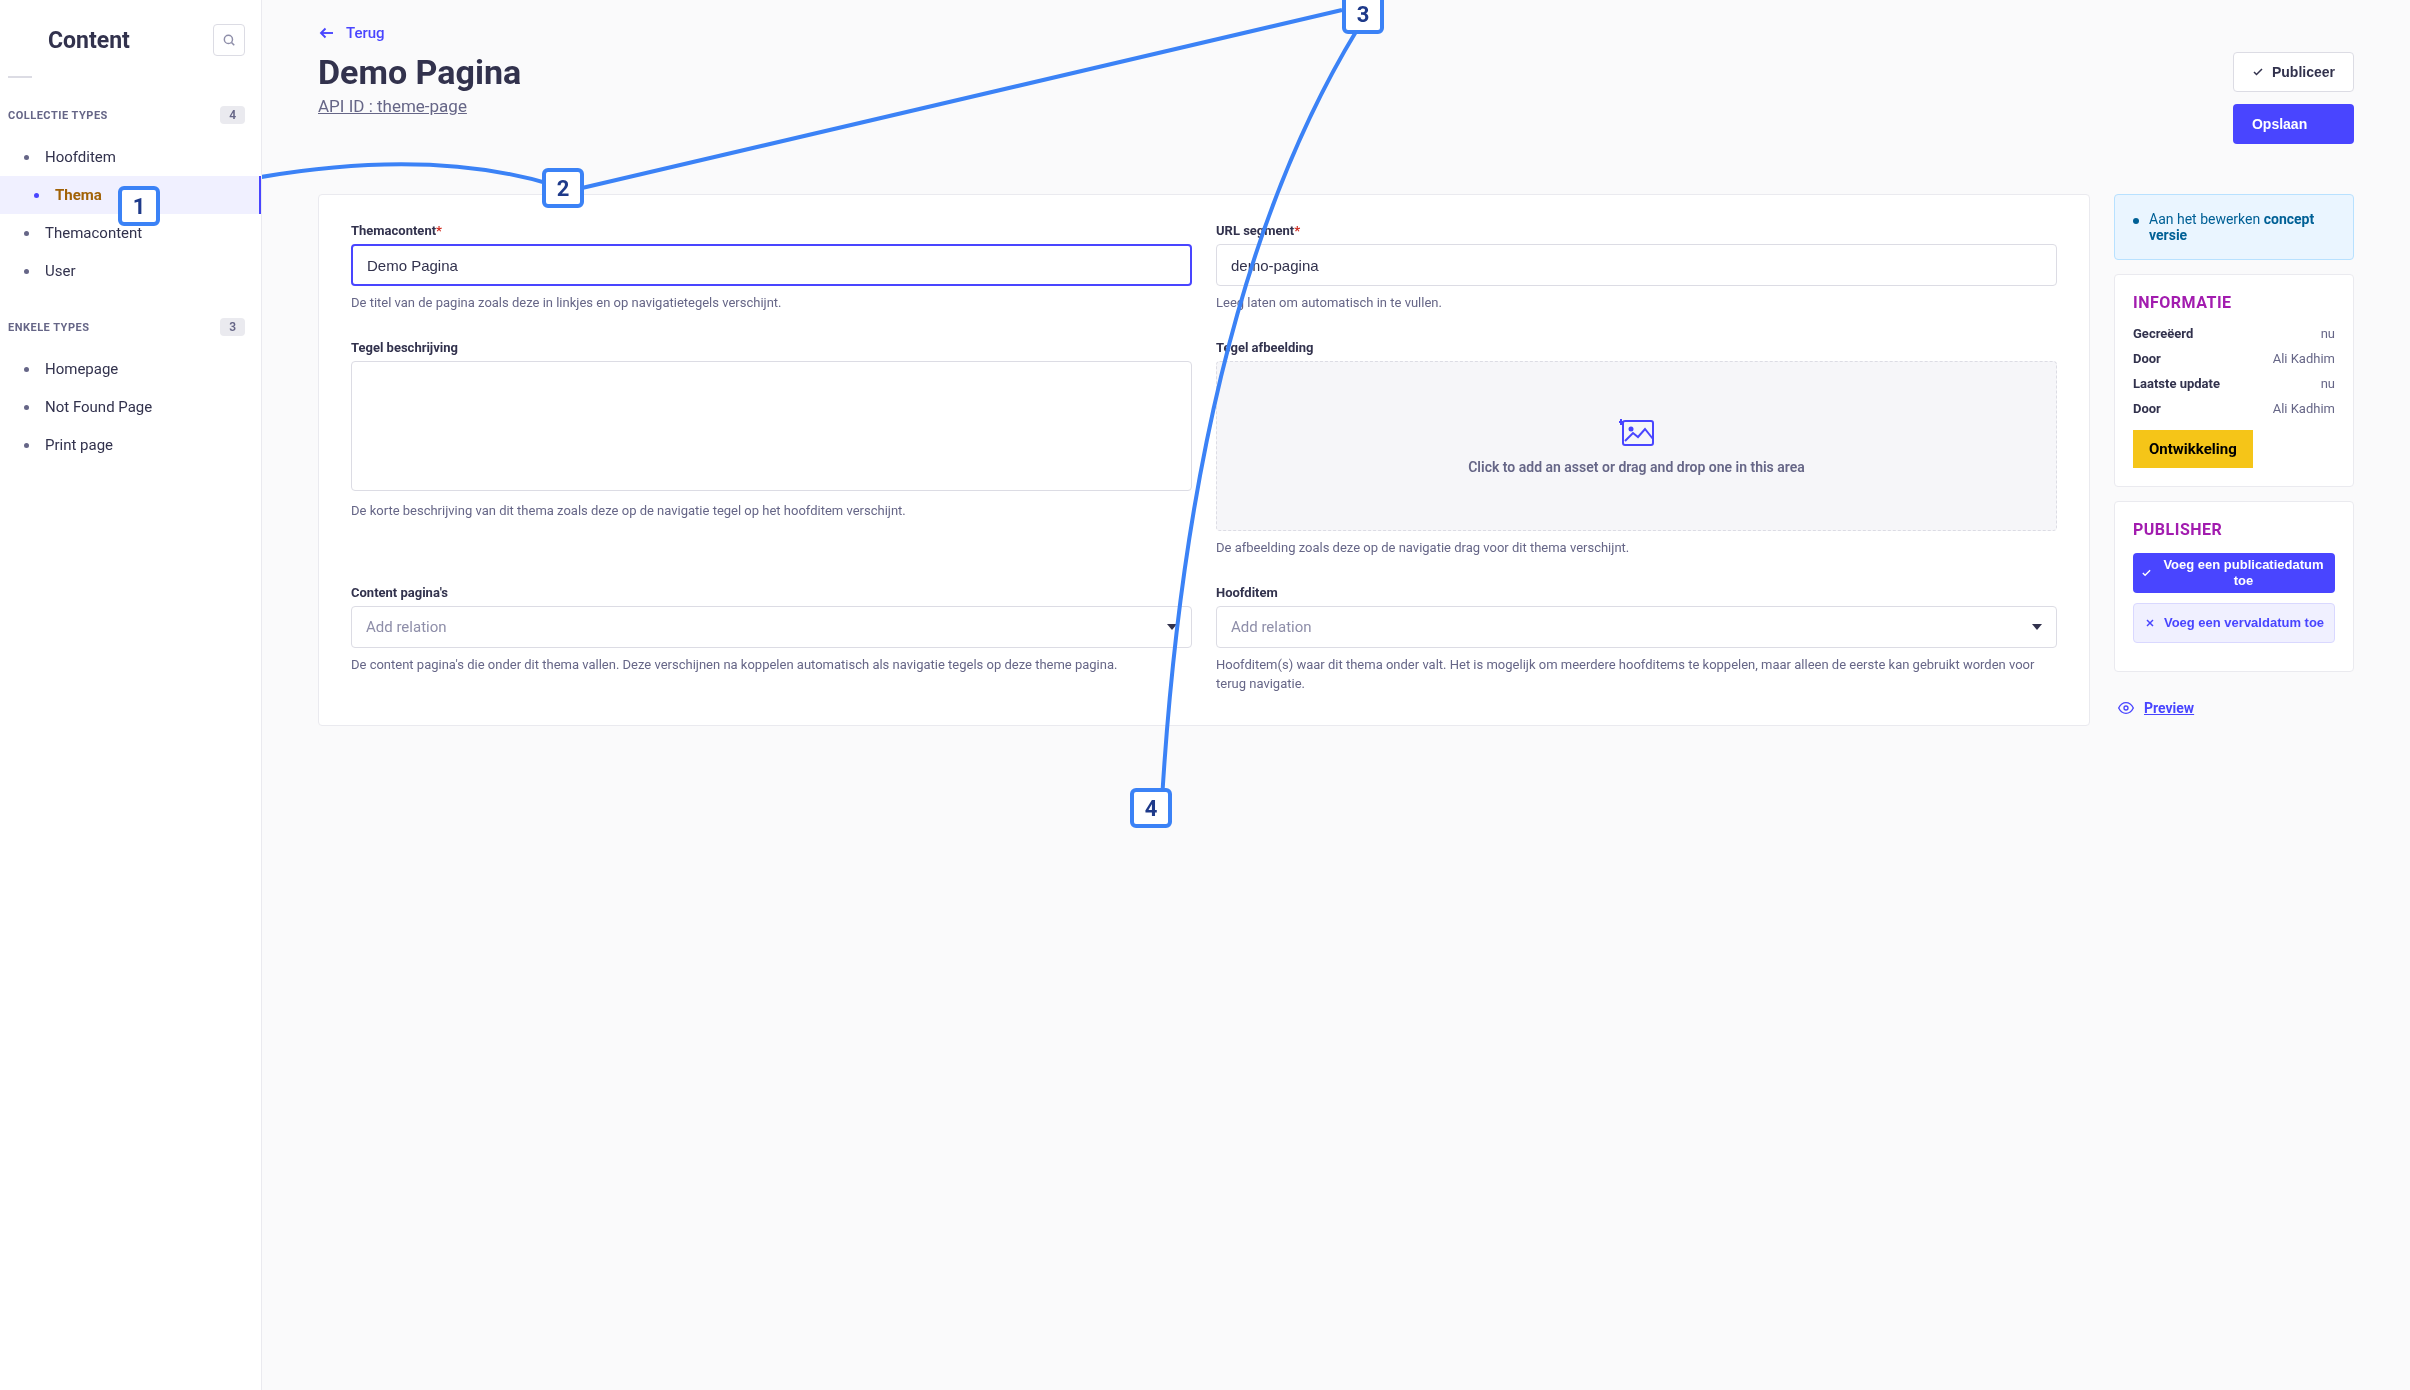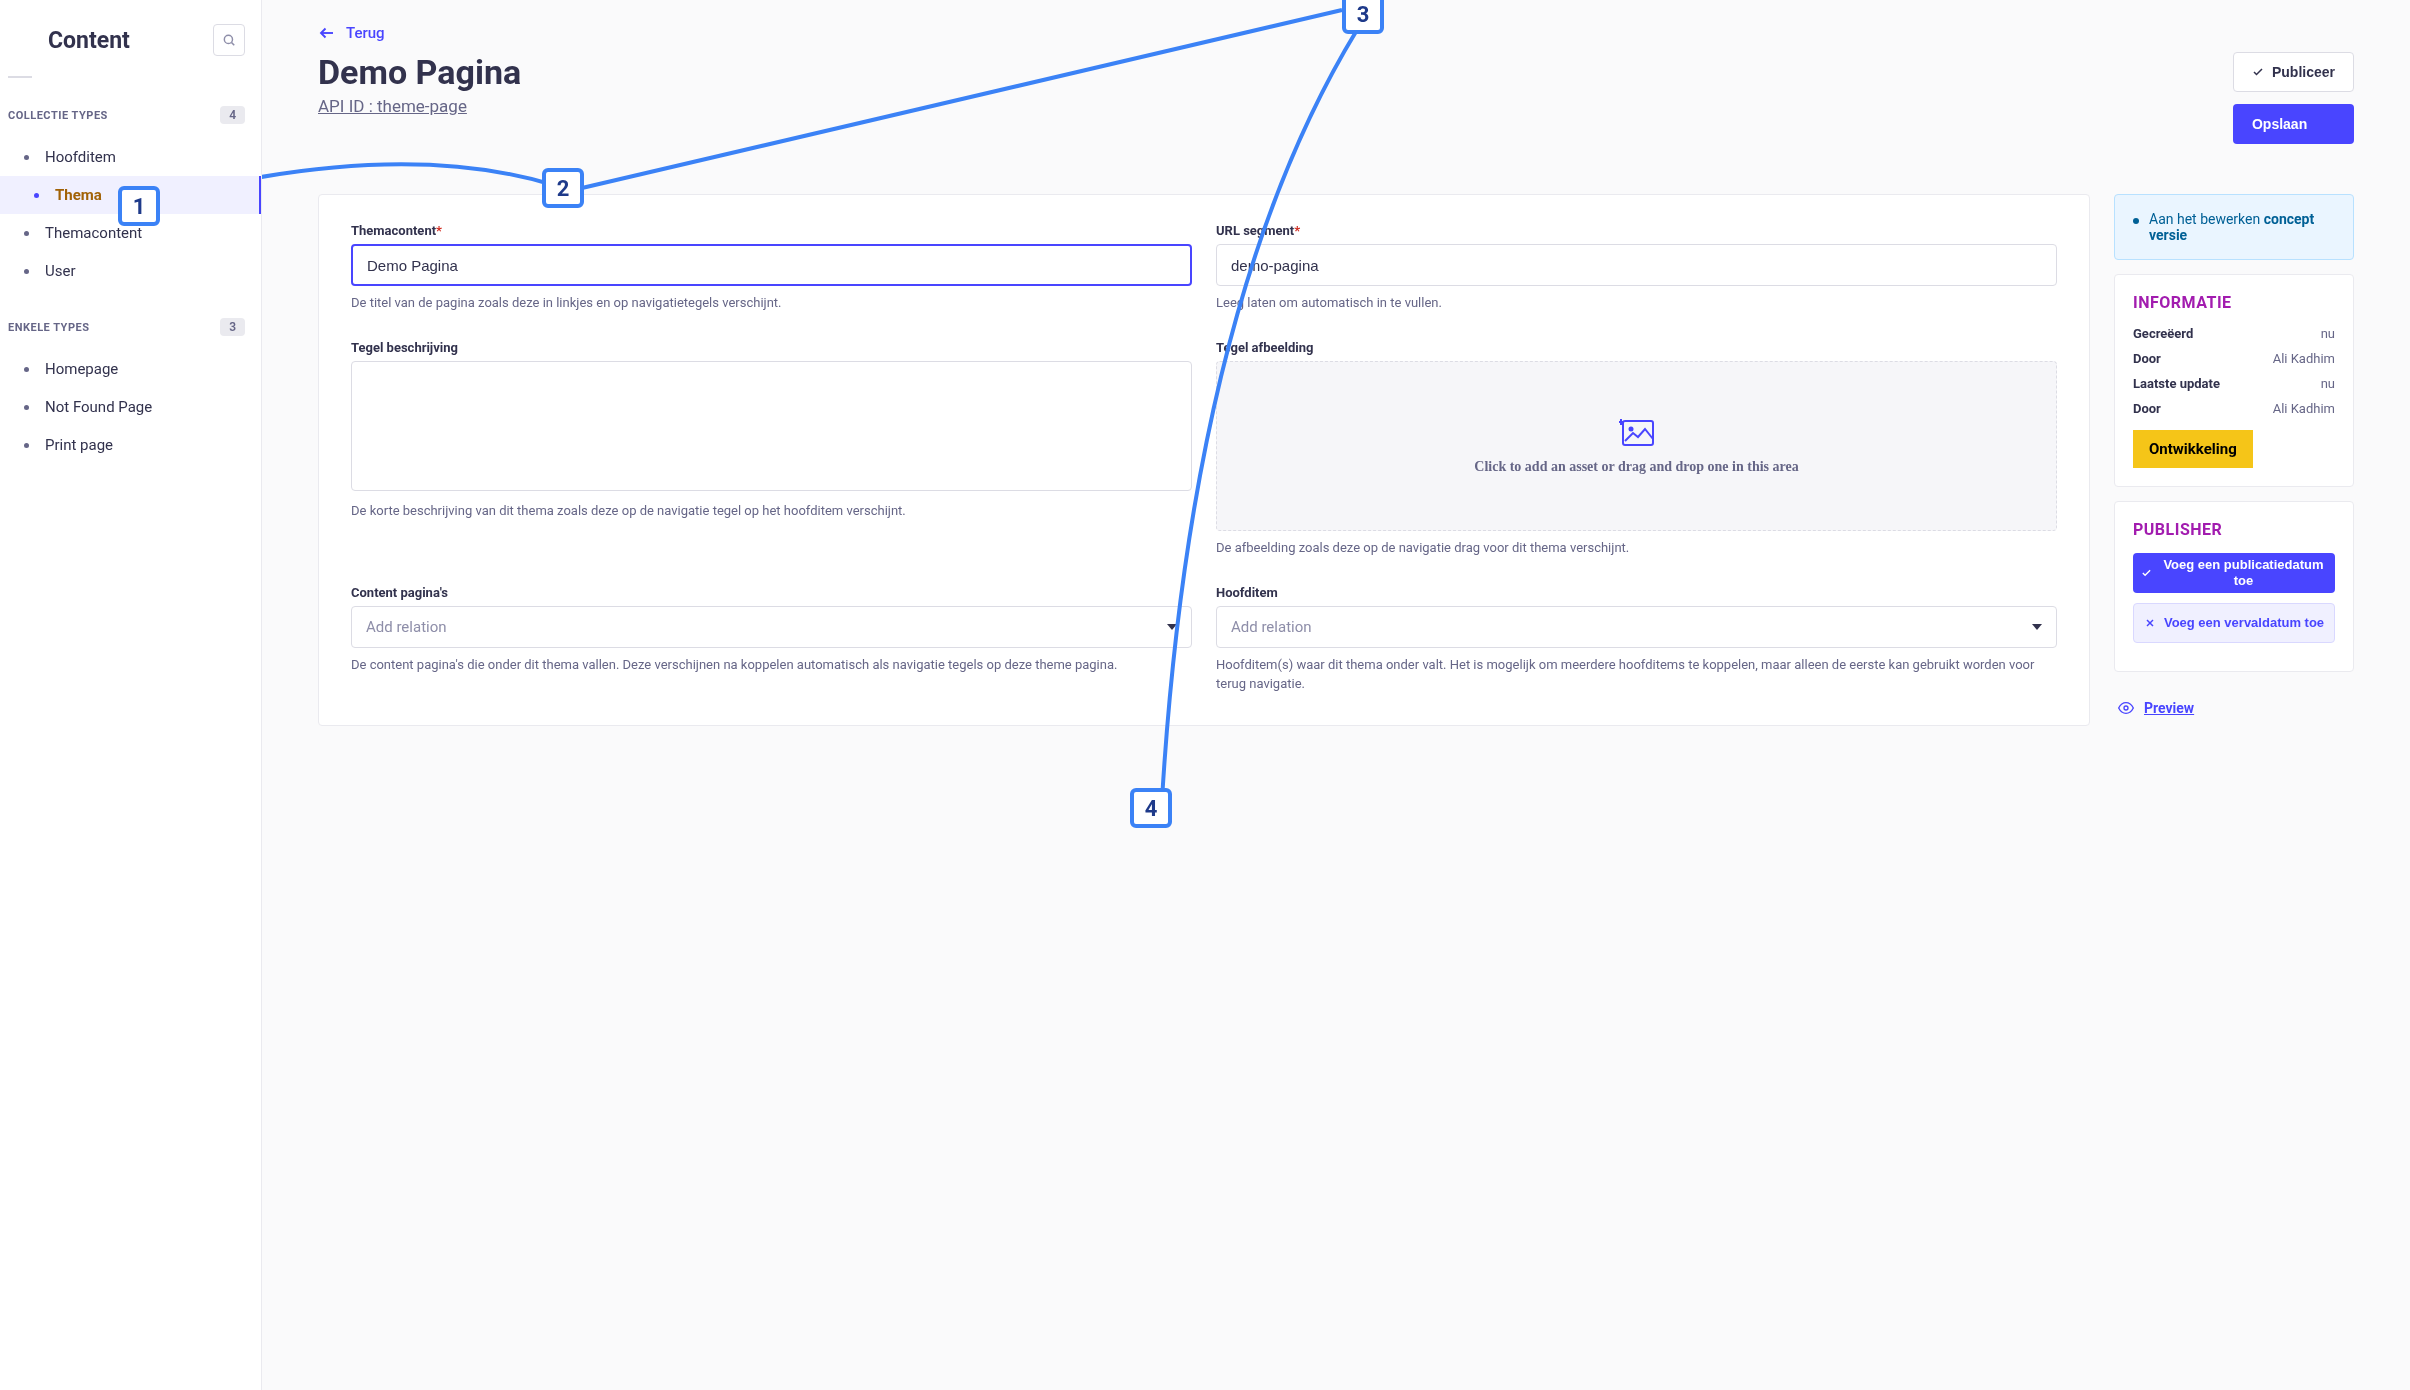--- a/index.html
+++ b/index.html
@@ -224,21 +224,20 @@
       height: 170px;
       display: flex;
       flex-direction: column;
       align-items: center;
       justify-content: center;
       gap: 12px;
       color: #666687;
       text-align: center;
       padding: 16px;
       cursor: pointer;
-      font-family: Liberation Serif, serif;
     }
     .upload-icon { color: #4945ff; }
     .upload-text { font-weight: 600; font-size: 14px; color: #666687; }
     .select-input {
       width: 100%;
       height: 42px;
       border: 1px solid #dcdce4;
       border-radius: 4px;
       padding: 0 14px;
       display: flex;

